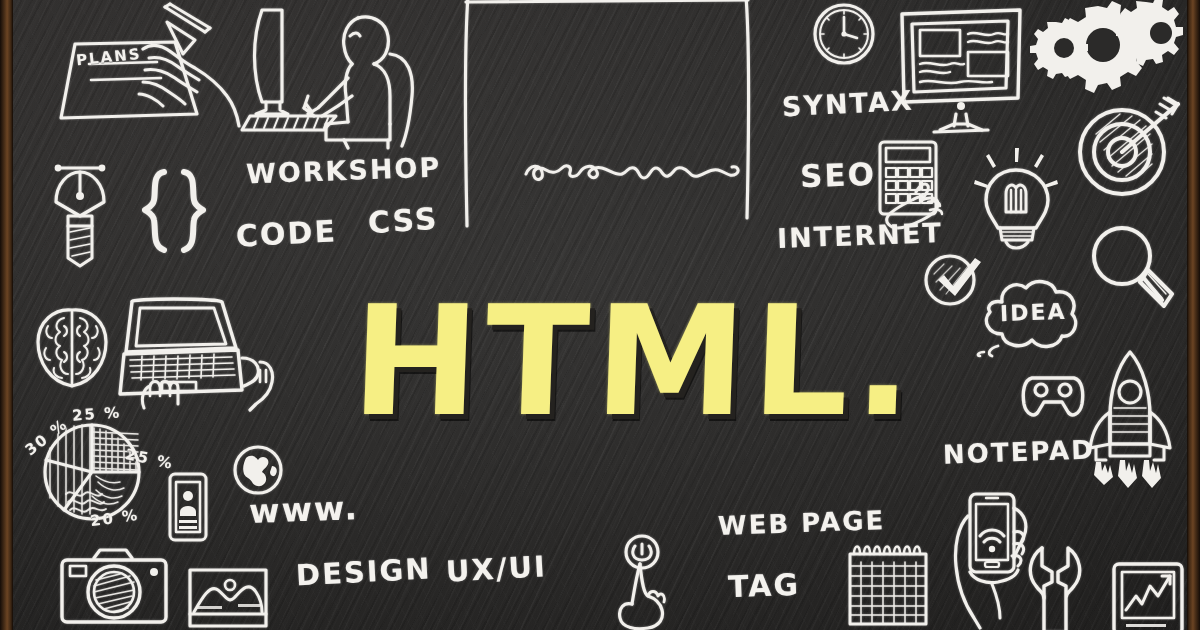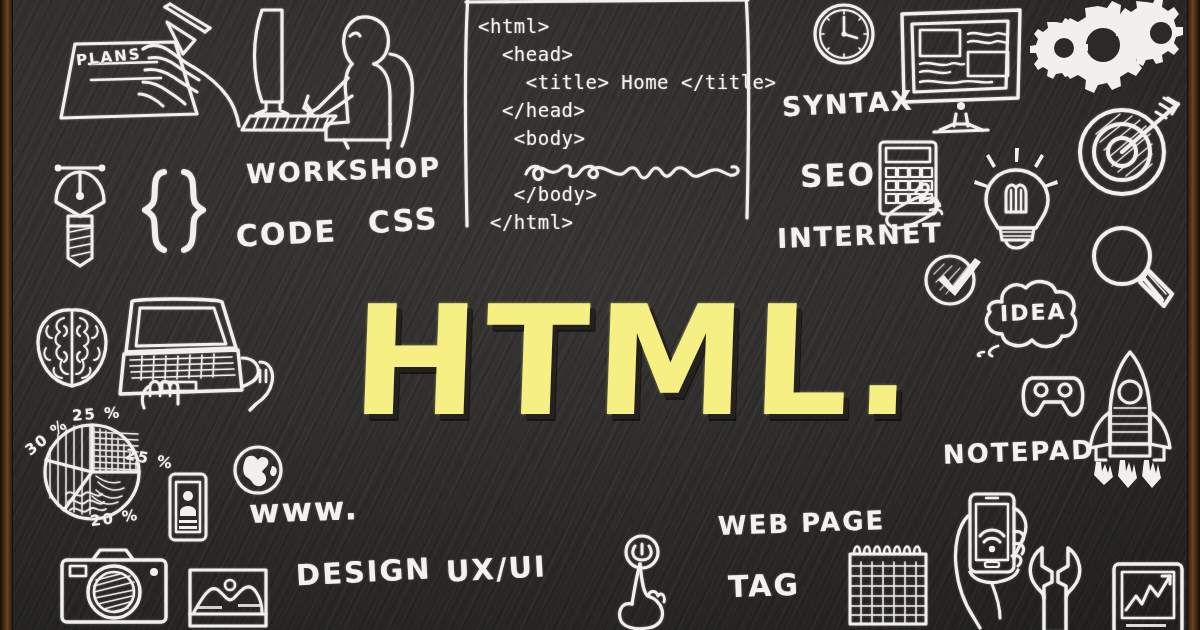--- a/index.html
+++ b/index.html
@@ -155,28 +155,20 @@
     </svg>
   </div>
 
   <div class="obj" style="left:462px;top:0px;">
     <svg width="290" height="250" viewBox="0 0 290 250">
       <path class="chalk" stroke-width="3.2" d="M6 -4 C2 50 3 130 5 226"></path>
       <path class="chalk" stroke-width="3.2" d="M284 -4 C288 50 287 130 285 218"></path>
       <path class="chalk" stroke-width="3.2" d="M4 2 L286 0"></path>
     </svg>
   </div>
-  <div class="code" id="code-lines" style="left:478px;top:12px;">&lt;html&gt;
-  &lt;head&gt;
-    &lt;title&gt; Home &lt;/title&gt;
-  &lt;/head&gt;
-   &lt;body&gt;
-
-   &lt;/body&gt;
- &lt;/html&gt;</div>
 
   <div class="obj" style="left:524px;top:158px;">
     <svg width="220" height="26" viewBox="0 0 220 26">
       <path class="chalk" stroke-width="3" d="M2 16 C6 6 16 6 18 14 C20 22 12 24 10 18 C8 10 16 8 22 12
         C28 16 34 14 38 10 C42 6 48 8 46 14 C44 20 52 20 56 14 C60 8 68 6 72 12 C76 18 70 22 66 18
         C62 14 70 8 78 10 C86 12 92 18 98 16 C104 14 104 8 110 10 C116 12 114 20 120 20
         C126 20 126 10 132 10 C138 10 138 20 144 18 C150 16 150 8 158 10 C166 12 166 20 174 18
         C182 16 186 10 194 12 C202 14 206 20 212 16 C216 13 214 8 208 9"></path>
     </svg>
   </div>

